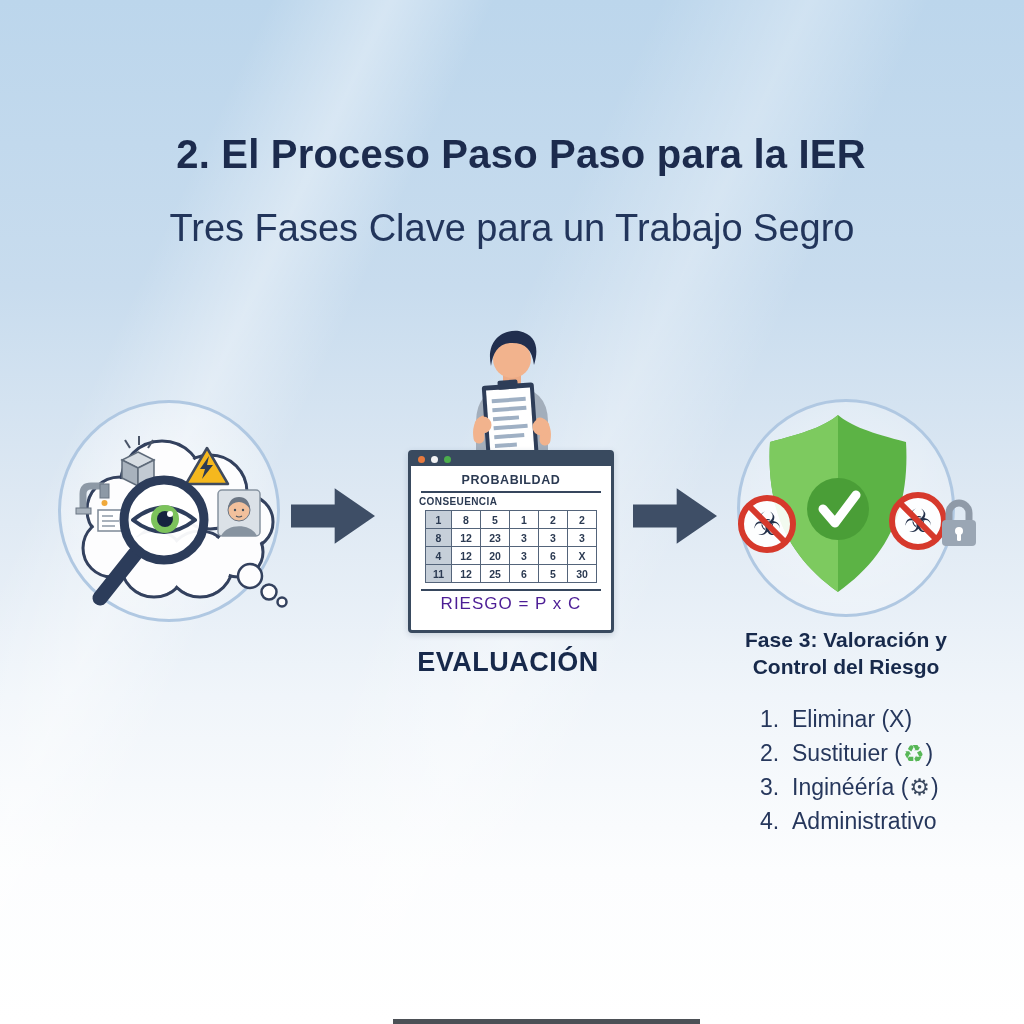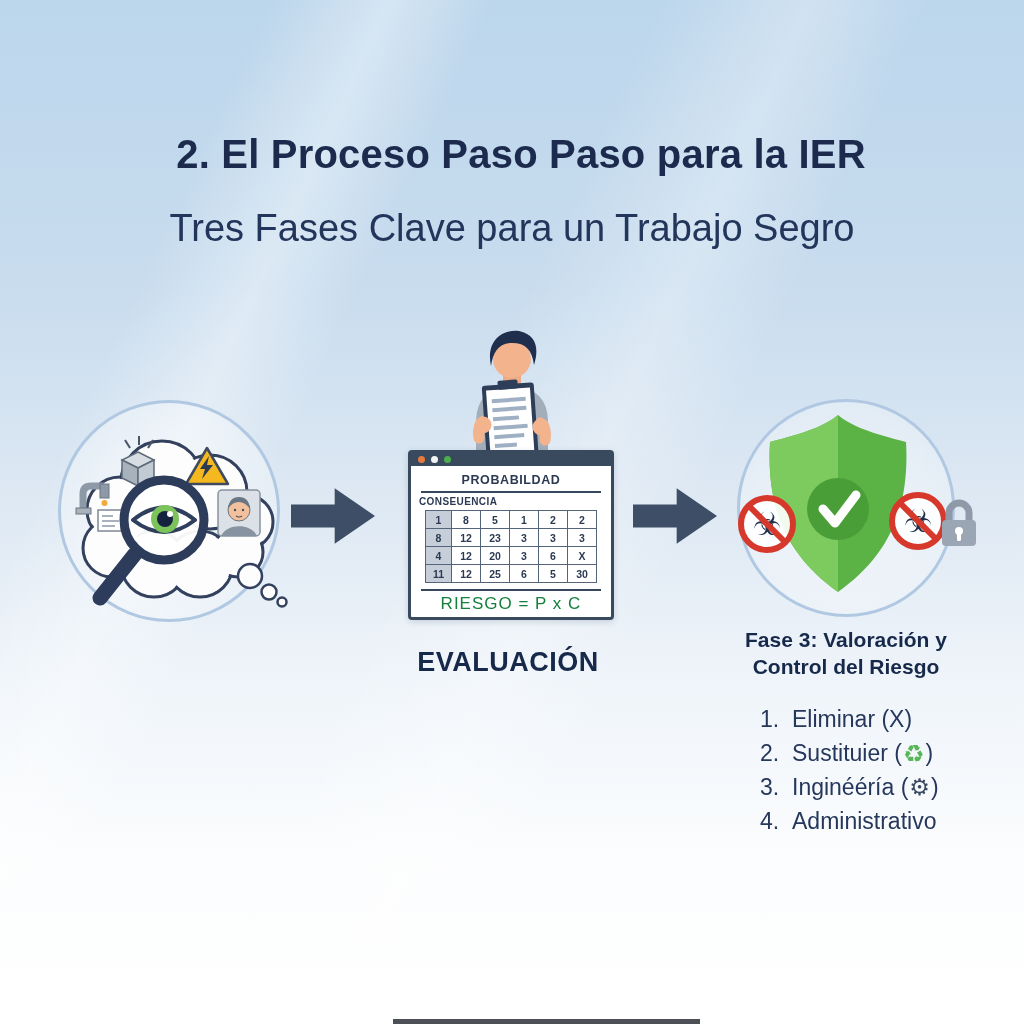--- a/index.html
+++ b/index.html
@@ -29,29 +29,29 @@
   .block-arrow{position:absolute;width:84px;height:58px;background:#3e4e66;
     clip-path:polygon(0 30%,52% 30%,52% 2%,100% 50%,52% 98%,52% 70%,0 70%);}
   .arrow1{left:291px;top:487px;}
   .arrow2{left:633px;top:487px;}
   
   .risk-window{position:absolute;left:408px;top:450px;width:200px;z-index:2;
     background:#ffffff;border:3px solid #394a5f;border-radius:4px;box-shadow:0 2px 6px rgba(40,60,90,.18);}
   .win-header{height:13px;background:#394a5f;display:flex;align-items:center;gap:6px;padding-left:7px;}
   .dot{width:7px;height:7px;border-radius:50%;}
   .dot-orange{background:#e87a3e;} .dot-white{background:#f2f3f4;} .dot-green{background:#4cae4c;}
-  .win-body{padding:7px 8px 3px 8px;}
+  .win-body{padding:7px 8px 16px 8px;}
   .prob-head{text-align:center;font-size:12.5px;font-weight:bold;color:#2b3a52;letter-spacing:.6px;}
   .rule{border:none;border-top:2px solid #36465d;margin:4px 2px 3px 2px;}
   .conseq-head{font-size:10px;font-weight:bold;color:#2b3a52;letter-spacing:.4px;padding-right:3px;margin-bottom:3px;}
   table.matrix{border-collapse:collapse;margin:0 auto;}
   table.matrix td{border:1.5px solid #54647a;width:28px;height:17px;text-align:center;
     font-size:10.5px;font-weight:bold;color:#2b3a52;padding:0;}
   table.matrix td.rowhead{background:#c6cfd9;width:25px;}
-  .formula{text-align:center;font-size:17px;font-weight:500;color:#15803d;letter-spacing:1px;margin-top:2px;}
+  .formula{text-align:center;font-size:17px;font-weight:500;color:#4c1d95;letter-spacing:1px;margin-top:2px;}
   
   .phase-label{position:absolute;text-align:center;font-weight:bold;color:#17294b;line-height:1.28;}
   .label1{left:18px;top:642px;width:292px;font-size:26px;}
   .label2{left:378px;top:645px;width:260px;font-size:27px;letter-spacing:.5px;}
   .label3{left:700px;top:627px;width:292px;font-size:21px;}
   
   .controls{position:absolute;left:760px;top:706px;margin:0;padding:0;list-style:none;
     font-size:23px;color:#26375c;}
   .controls li{display:flex;align-items:center;margin-bottom:7px;}
   .cnum{display:inline-block;width:32px;}

